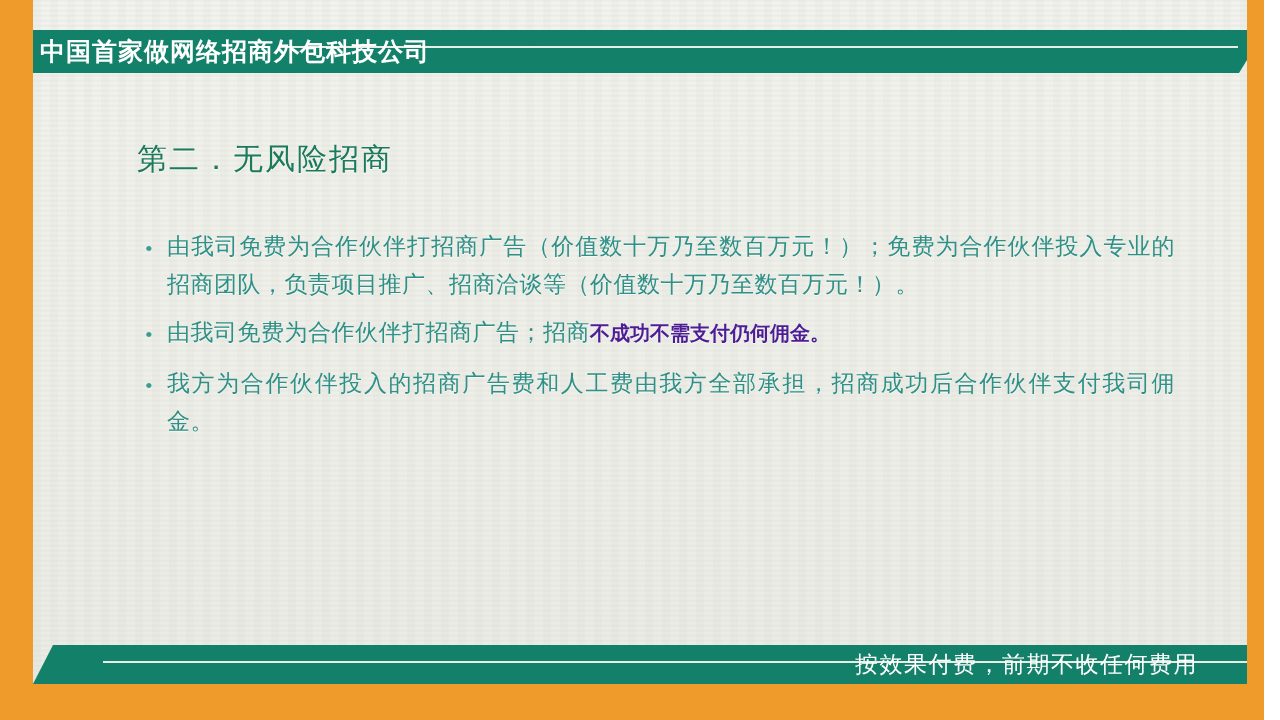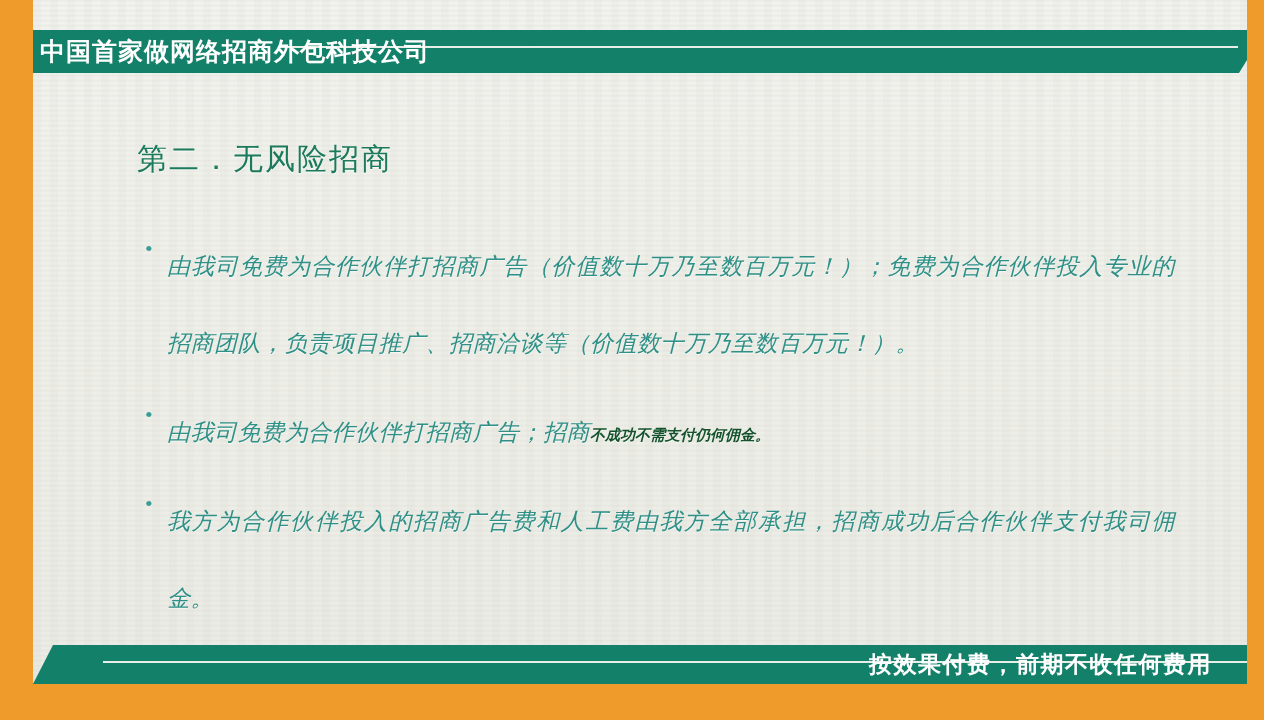--- a/index.html
+++ b/index.html
@@ -90,51 +90,50 @@
     font-size: 22px;
     line-height: 41px;
     color: #3b9e96;
     text-align: left;
     font-family: "Liberation Serif", "DejaVu Serif", serif;
   }
   .bullet-text {
     flex: 1 1 auto;
     font-family: "Liberation Serif", "DejaVu Serif", serif;
     font-size: 23px;
-    line-height: 77px;
+    line-height: 38px;
     color: #2e9086;
     letter-spacing: 0.5px;
     text-align: justify;
     text-shadow: 0 1px 0 rgba(255,255,255,0.55);
-    font-style: italic;
   }
   .bullet-text .em {
     font-family: "Liberation Sans", "DejaVu Sans", sans-serif;
     font-weight: bold;
-    color: #14532d;
-    font-size: 15px;
+    color: #4c1d95;
+    font-size: 20px;
     letter-spacing: 0px;
     margin-top: 44px;
   }
 
   
   .foot-banner {
     position: absolute;
     left: 33px;
     top: 645px;
     width: 1214px;
     height: 39px;
   }
   .foot-banner svg { display: block; }
   .foot-text {
     position: absolute;
-    right: 52px;
+    right: 66px;
     top: 648px;
     font-size: 23px;
-    font-weight: bold;
+    font-weight: normal;
     color: #ffffff;
     letter-spacing: 1.5px;
     line-height: 32px;
     white-space: nowrap;
     font-family: "Liberation Sans", "DejaVu Sans", sans-serif;
   }
 </style>
 </head>
 <body>
 

